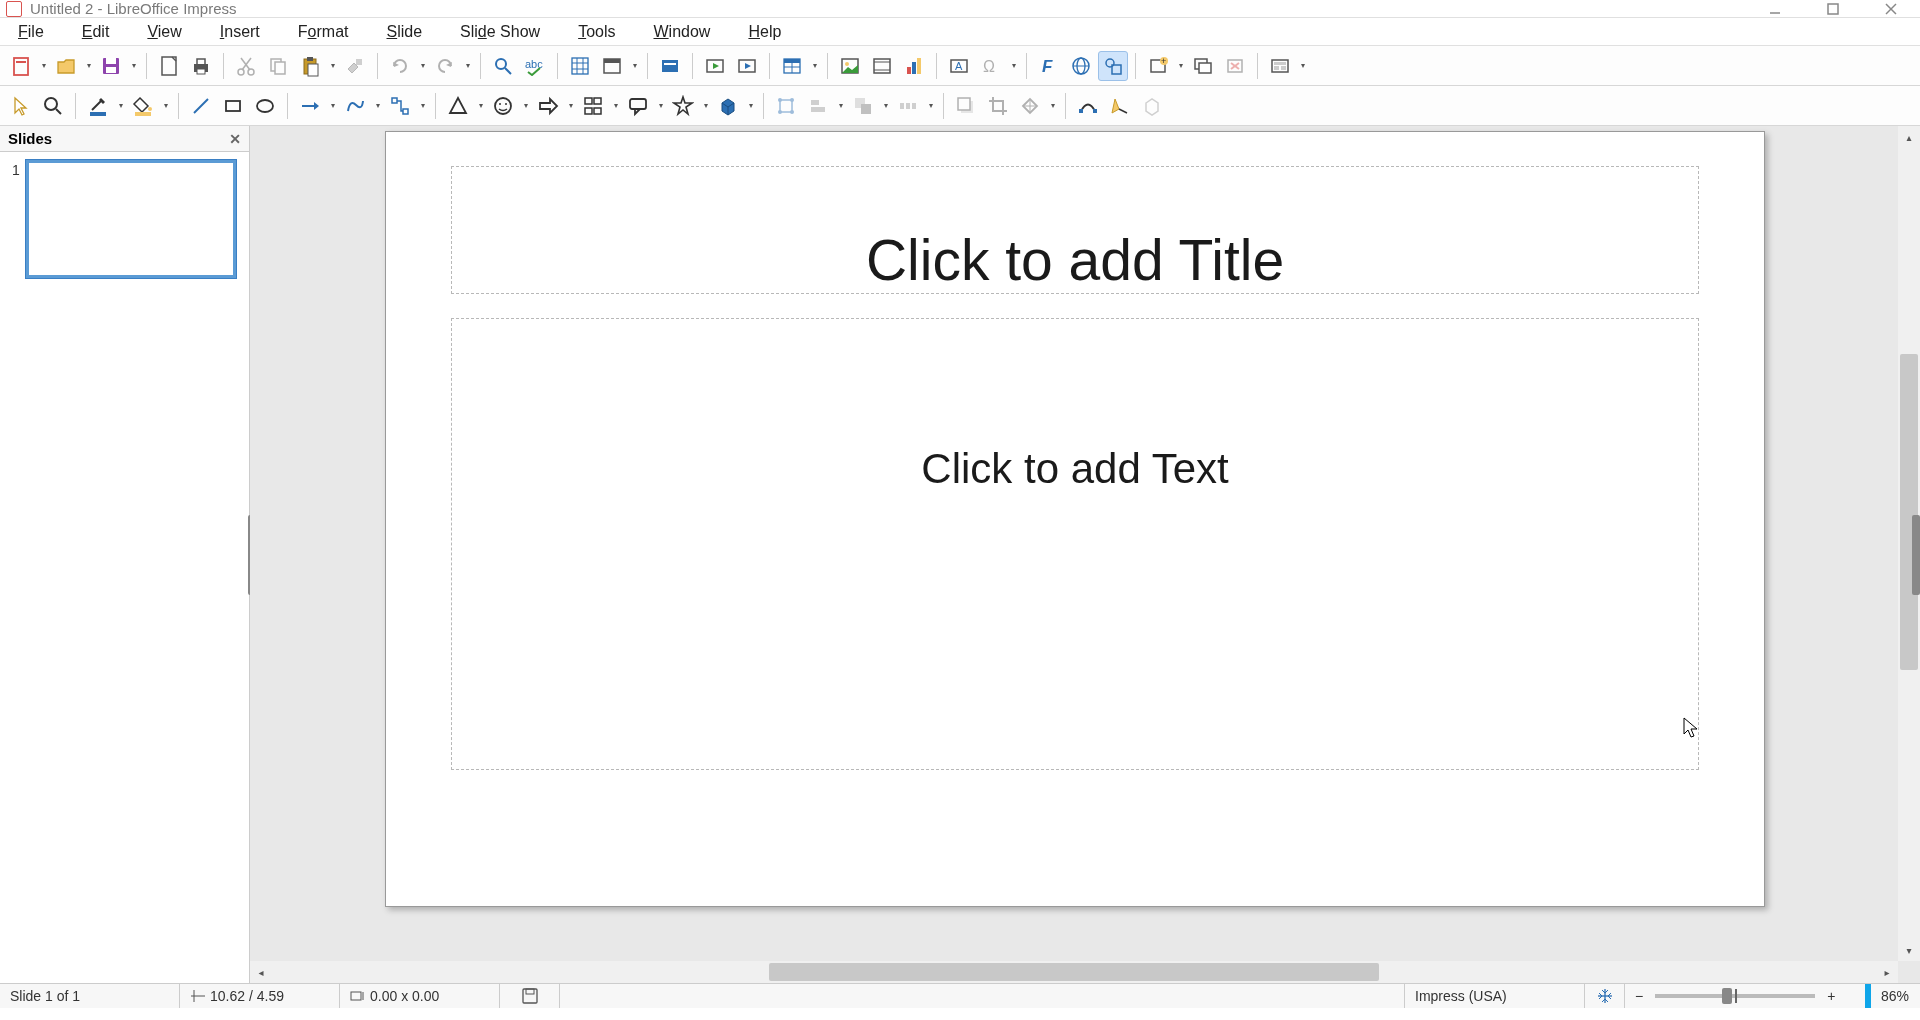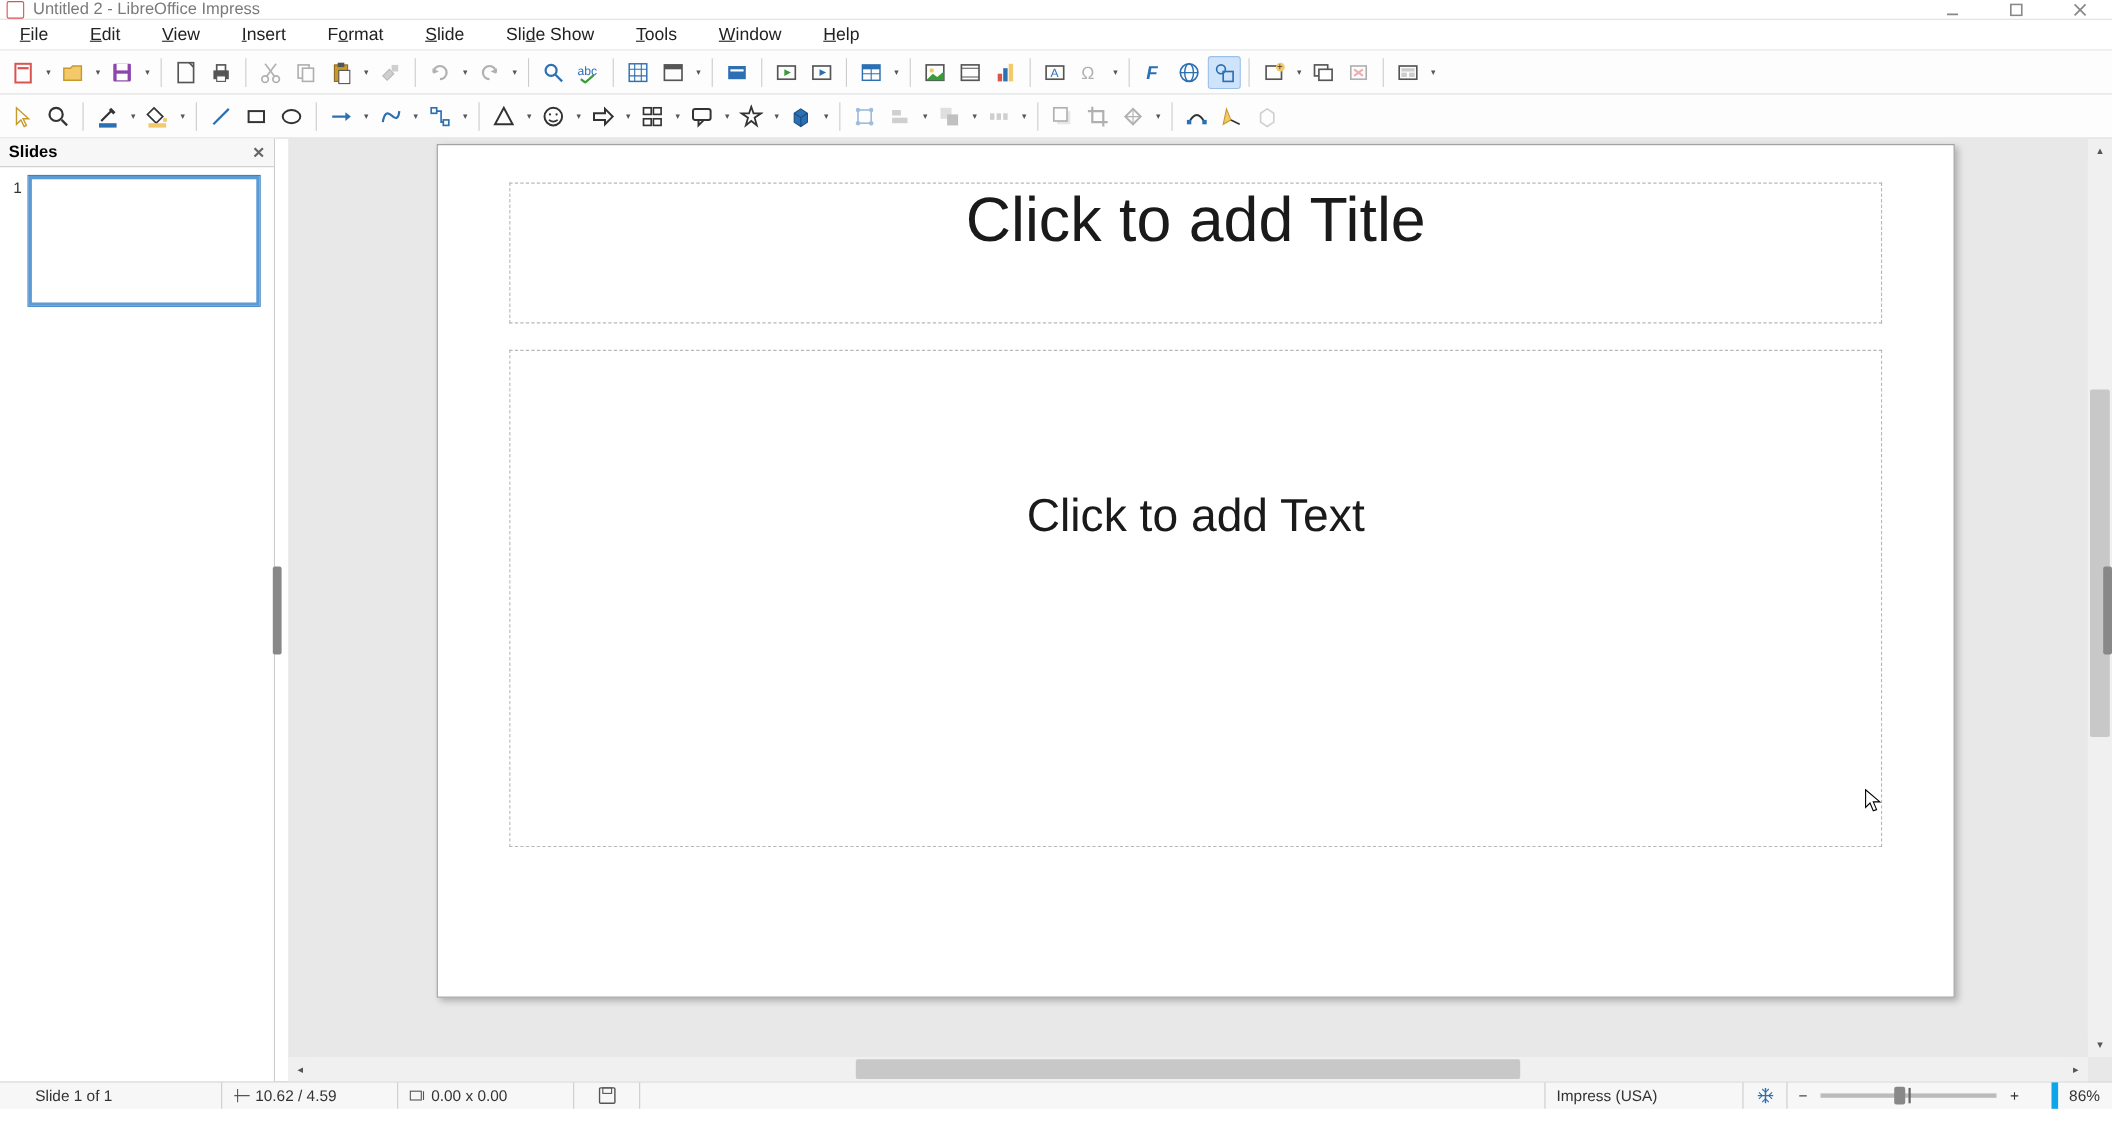--- a/index.html
+++ b/index.html
@@ -21,21 +21,21 @@
 
 .toolbar { height: 40px; display: flex; align-items: center; padding: 0 6px; border-bottom: 1px solid #d7d7d7; background: #fdfdfd; gap: 2px; }
 
 .tbtn { min-width: 30px; height: 30px; display: flex; align-items: center; justify-content: center; border: 1px solid transparent; border-radius: 3px; position: relative; }
 .tbtn.active { background: #cfe4fb; border-color: #9bc0e8; }
 .tbtn.disabled { opacity: 0.45; }
 .dd-arrow { width: 10px; display: flex; align-items: center; justify-content: center; color: #555; font-size: 8px; margin-left: 1px; }
 .sep { width: 1px; height: 26px; background: #cccccc; margin: 0 5px; }
 
 
-.body-area { display: flex; height: calc(100% - 30px - 28px - 40px - 40px - 25px); gap: 12px; }
+.body-area { display: flex; height: calc(100% - 30px - 28px - 40px - 40px - 25px); }
 
 
 .slides-panel { width: 250px; background: #ffffff; border-right: 1px solid #cccccc; display: flex; flex-direction: column; }
 .slides-header { height: 26px; border-bottom: 1px solid #cccccc; display: flex; align-items: center; padding: 0 8px; font-weight: bold; font-size: 15px; background: #f7f7f7; }
 .slides-header .close-x { margin-left: auto; color: #666; font-size: 14px; }
 .slides-list { flex: 1; padding: 8px 12px; }
 .slide-thumb-wrap { display: flex; align-items: flex-start; gap: 6px; }
 .slide-num { font-size: 14px; color: #333; padding-top: 2px; }
 .slide-thumb { width: 210px; height: 118px; background: #ffffff; border: 3px solid #5b9bd5; box-shadow: 0 0 0 1px #3a7fc4; }
 
@@ -51,29 +51,29 @@
 .vscroll .track { flex: 1; width: 100%; background: #f0f0f0; position: relative; }
 .vscroll .thumb { position: absolute; left: 2px; right: 2px; top: 26%; height: 40%; background: #c8c8c8; border-radius: 2px; }
 
 .hscroll { height: 22px; background: #f0f0f0; display: flex; align-items: center; margin-right: 22px; }
 .hscroll .arrow { width: 22px; display: flex; align-items: center; justify-content: center; height: 100%; color: #555; font-size: 10px; }
 .hscroll .track { flex: 1; height: 100%; background: #f0f0f0; position: relative; }
 .hscroll .thumb { position: absolute; top: 2px; bottom: 2px; left: 31%; width: 38%; background: #c8c8c8; border-radius: 2px; }
 
 .slide-canvas { position: absolute; left: 135px; top: 5px; width: 1380px; height: 776px; background: #ffffff; border: 1px solid #999; box-shadow: 3px 3px 6px rgba(0,0,0,0.25); }
 .placeholder { position: absolute; border: 1.5px dashed #b8b8b8; display: flex; align-items: flex-start; padding-top: 16px; justify-content: center; color: #1a1a1a; }
-.ph-title { left: 65px; top: 34px; width: 1248px; height: 128px; align-items: flex-start; padding-top: 0; }
+.ph-title { left: 65px; top: 34px; width: 1248px; height: 128px; align-items: flex-end; padding-top: 0; }
 .ph-title .txt { font-size: 57px; font-weight: 400; }
 .ph-content { left: 65px; top: 186px; width: 1248px; height: 452px; }
 .ph-content .txt { font-size: 42px; margin-top: 110px; }
 
 .cursor-arrow { position: absolute; width: 16px; height: 22px; pointer-events: none; }
 
 
-.statusbar { height: 25px; border-top: 1px solid #cccccc; display: flex; align-items: center; font-size: 14px; color: #333; background: #f7f7f7; padding-left: 22px; }
+.statusbar { height: 25px; border-top: 1px solid #cccccc; display: flex; align-items: center; font-size: 14px; color: #333; background: #f7f7f7; }
 .status-cell { padding: 0 10px; border-right: 1px solid #cccccc; height: 100%; display: flex; align-items: center; gap: 4px; }
 .status-spacer { flex: 1; border-right: 1px solid #cccccc; height: 100%; }
 .zoom-slider { width: 160px; height: 4px; background: #bbb; position: relative; margin: 0 8px; }
 .zoom-slider .mid { position: absolute; left: 50%; top: -5px; width: 2px; height: 14px; background: #666; }
 .zoom-slider .handle { position: absolute; left: 42%; top: -6px; width: 10px; height: 16px; background: #888; border-radius: 2px; }
 
 svg { display: block; }
 </style>
 </head>
 <body>

